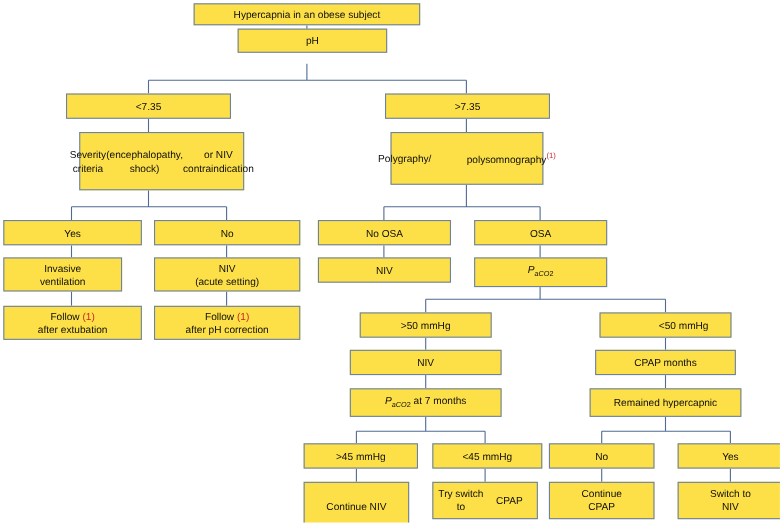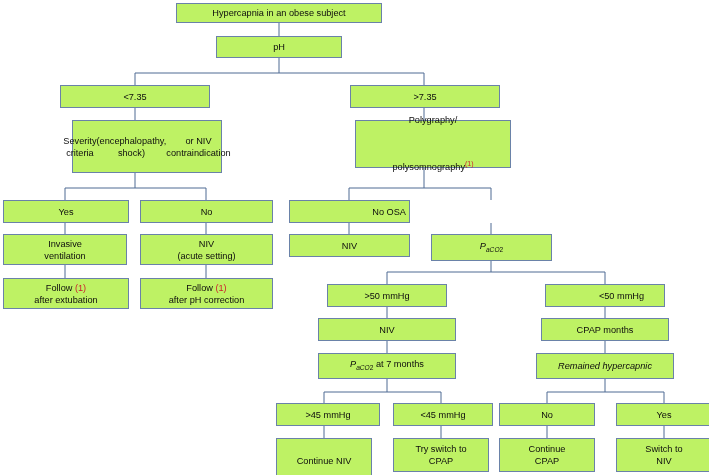--- a/index.html
+++ b/index.html
@@ -26,21 +26,21 @@
     position: absolute;
     left: 0;
     top: 0;
     width: 709px;
     height: 475px;
     pointer-events: none;
   }
   .node {
     position: absolute;
     box-sizing: border-box;
-    background: #bef264;
+    background: #fde047;
     border: 1px solid #6a82a8;
     display: flex;
     align-items: center;
     justify-content: center;
     text-align: center;
     font-size: 9.2px;
     line-height: 12px;
     padding: 2px 3px;
     z-index: 2;
   }
@@ -117,57 +117,60 @@
       <path d="M547,426 L547,438"></path>
 
       <path d="M664,426 L664,438"></path>
     </g>
   </svg>
 
   <div class="node" style="left:176px; top:3px; width:206px; height:20px;">
     <span class="lbl">Hypercapnia in an obese subject</span>
   </div>
 
-  <div class="node" style="left:216px; top:36px; width:126px; height:22px;">
+  <div class="node" style="left:216px; top:26px; width:136px; height:22px;">
     <span class="lbl">pH</span>
   </div>
 
   <div class="node" style="left:60px; top:85px; width:150px; height:23px;">
     <span class="lbl">&lt;7.35</span>
   </div>
 
   <div class="node" style="left:350px; top:85px; width:150px; height:23px;">
     <span class="lbl">&gt;7.35</span>
   </div>
 
   <div class="node" style="left:72px; top:120px; width:150px; height:53px; flex-direction:row; justify-content:center;">
     <span class="lbl">Severity criteria</span>
     <span class="lbl">(encephalopathy, shock)</span>
     <span class="lbl">or NIV contraindication</span>
   </div>
 
-  <div class="node" style="left:355px; top:120px; width:156px; height:48px; flex-direction:column; justify-content:center;gap:32px;">
+  <div class="node" style="left:355px; top:120px; width:139px; height:48px; flex-direction:row; justify-content:center;gap:32px;">
     <span class="lbl">Polygraphy/</span>
     <span class="lbl"><span>polysomnography</span><span class="sup-red">(1)</span></span>
   </div>
 
   <div class="node" style="left:3px; top:200px; width:126px; height:23px;">
     <span class="lbl">Yes</span>
   </div>
 
   <div class="node" style="left:140px; top:200px; width:133px; height:23px;">
     <span class="lbl">No</span>
   </div>
 
-  <div class="node" style="left:289px; top:200px; width:121px; height:23px;text-align:right;">
+  <div class="node" style="left:289px; top:200px; width:121px; height:23px;">
     <span class="lbl">No OSA</span>
   </div>
 
-
-  <div class="node" style="left:3px; top:234px; width:124px; height:31px; flex-direction:column; justify-content:center;">
+  <div class="node" style="left:431px; top:200px; width:121px; height:23px;">
+    <span class="lbl">OSA</span>
+  </div>
+
+  <div class="node" style="left:3px; top:234px; width:108px; height:31px; flex-direction:column; justify-content:center;">
     <span class="lbl">Invasive</span>
     <span class="lbl">ventilation</span>
   </div>
 
   <div class="node" style="left:140px; top:234px; width:133px; height:31px; flex-direction:column; justify-content:center;">
     <span class="lbl">NIV</span>
     <span class="lbl">(acute setting)</span>
   </div>
 
   <div class="node" style="left:289px; top:234px; width:121px; height:23px;">
@@ -201,21 +204,21 @@
   </div>
 
   <div class="node" style="left:541px; top:318px; width:128px; height:23px;">
     <span class="lbl">CPAP months</span>
   </div>
 
   <div class="node" style="left:318px; top:353px; width:138px; height:26px;">
     <span class="lbl"><span class="ital">P</span><span class="sub ital">aCO</span><span class="sub">2</span><span> at 7 months</span></span>
   </div>
 
-  <div class="node" style="left:536px; top:353px; width:138px; height:26px;font-style:italic;">
+  <div class="node" style="left:536px; top:353px; width:138px; height:26px;">
     <span class="lbl">Remained hypercapnic</span>
   </div>
 
   <div class="node" style="left:276px; top:403px; width:104px; height:23px;justify-content:flex-end;">
     <span class="lbl">&gt;45 mmHg</span>
   </div>
 
   <div class="node" style="left:393px; top:403px; width:100px; height:23px;">
     <span class="lbl">&lt;45 mmHg</span>
   </div>
@@ -225,21 +228,21 @@
   </div>
 
   <div class="node" style="left:616px; top:403px; width:96px; height:23px;">
     <span class="lbl">Yes</span>
   </div>
 
   <div class="node" style="left:276px; top:438px; width:96px; height:46px;">
     <span class="lbl">Continue NIV</span>
   </div>
 
-  <div class="node" style="left:393px; top:438px; width:96px; height:34px; flex-direction:column; justify-content:center;">
+  <div class="node" style="left:393px; top:438px; width:96px; height:34px; justify-content:center;">
     <span class="lbl">Try switch to</span>
     <span class="lbl">CPAP</span>
   </div>
 
   <div class="node" style="left:499px; top:438px; width:96px; height:34px; flex-direction:column; justify-content:center;">
     <span class="lbl">Continue</span>
     <span class="lbl">CPAP</span>
   </div>
 
   <div class="node" style="left:616px; top:438px; width:96px; height:34px; flex-direction:column; justify-content:center;">

